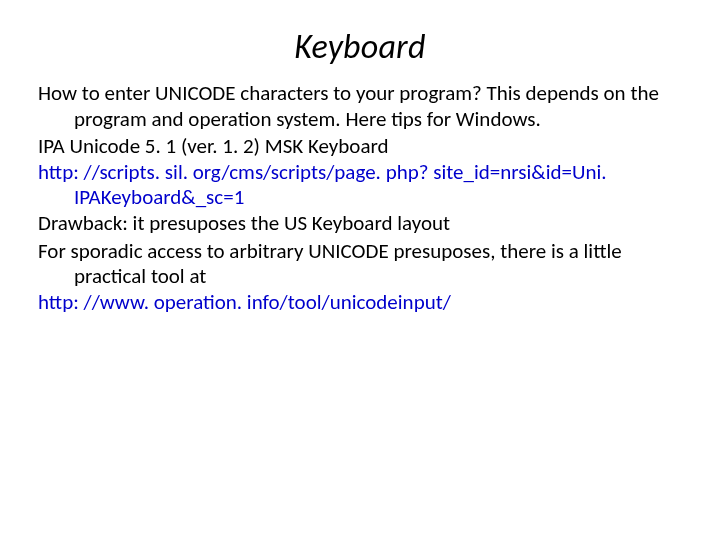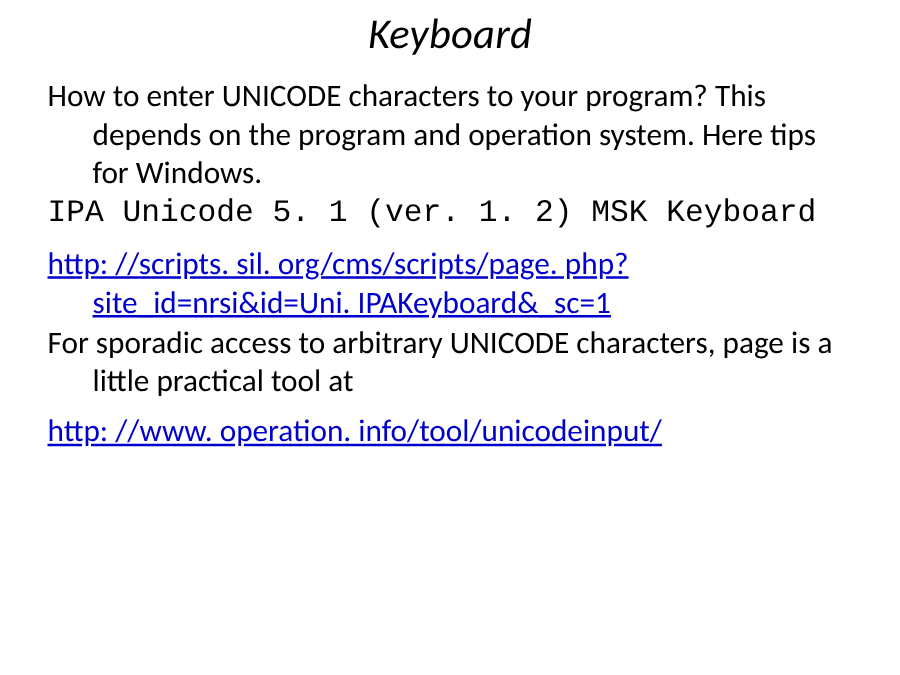--- a/index.html
+++ b/index.html
@@ -8,69 +8,67 @@
     width: 720px;
     height: 540px;
     background: #fff;
     font-family: Calibri, "Segoe UI", Arial, sans-serif;
     color: #000;
   }
   .slide {
     box-sizing: border-box;
     width: 720px;
     height: 380px;
-    padding: 1px 38px 0 38px;
+    padding: 20px 38px 0 38px;
   }
   .title {
     font-style: italic;
     font-weight: 400;
     font-size: 34px;
     text-align: center;
     margin: 6px 0 14px 0;
     letter-spacing: 0.2px;
   }
   .body {
-    font-size: 25px;
+    font-size: 21px;
     line-height: 1.22;
   }
   .para {
     margin: 0 0 2px 0;
     text-indent: -36px;
     padding-left: 36px;
   }
   .sub {
     display: block;
-    font-family: Liberation Mono, monospace;
   }
   a.link {
     color: #0000cc;
-    text-decoration: underline;
     cursor: pointer;
-    margin-top: 10px;
   }
   .link-block {
     display: block;
   }
 </style>
 </head>
 <body>
 
 <div class="slide">
   <h1 class="title">Keyboard</h1>
 
   <div class="body">
 
     <p class="para">
       <span>How to enter UNICODE characters to your program? This depends on the program and operation system. Here tips for Windows.</span>
     </p>
 
     <p class="para">
       <span class="sub">IPA Unicode 5. 1 (ver. 1. 2) MSK Keyboard</span>
       <a class="link link-block">http: //scripts. sil. org/cms/scripts/page. php? site_id=nrsi&amp;id=Uni. IPAKeyboard&amp;_sc=1</a>
+      <span class="sub">Drawback: it presuposes the US Keyboard layout</span>
     </p>
 
     <p class="para">
-      <span>For sporadic access to arbitrary UNICODE characters, page is a little practical tool at</span>
+      <span>For sporadic access to arbitrary UNICODE presuposes, there is a little practical tool at</span>
       <a class="link link-block">http: //www. operation. info/tool/unicodeinput/</a>
     </p>
 
   </div>
 </div>
 
 </body></html>

